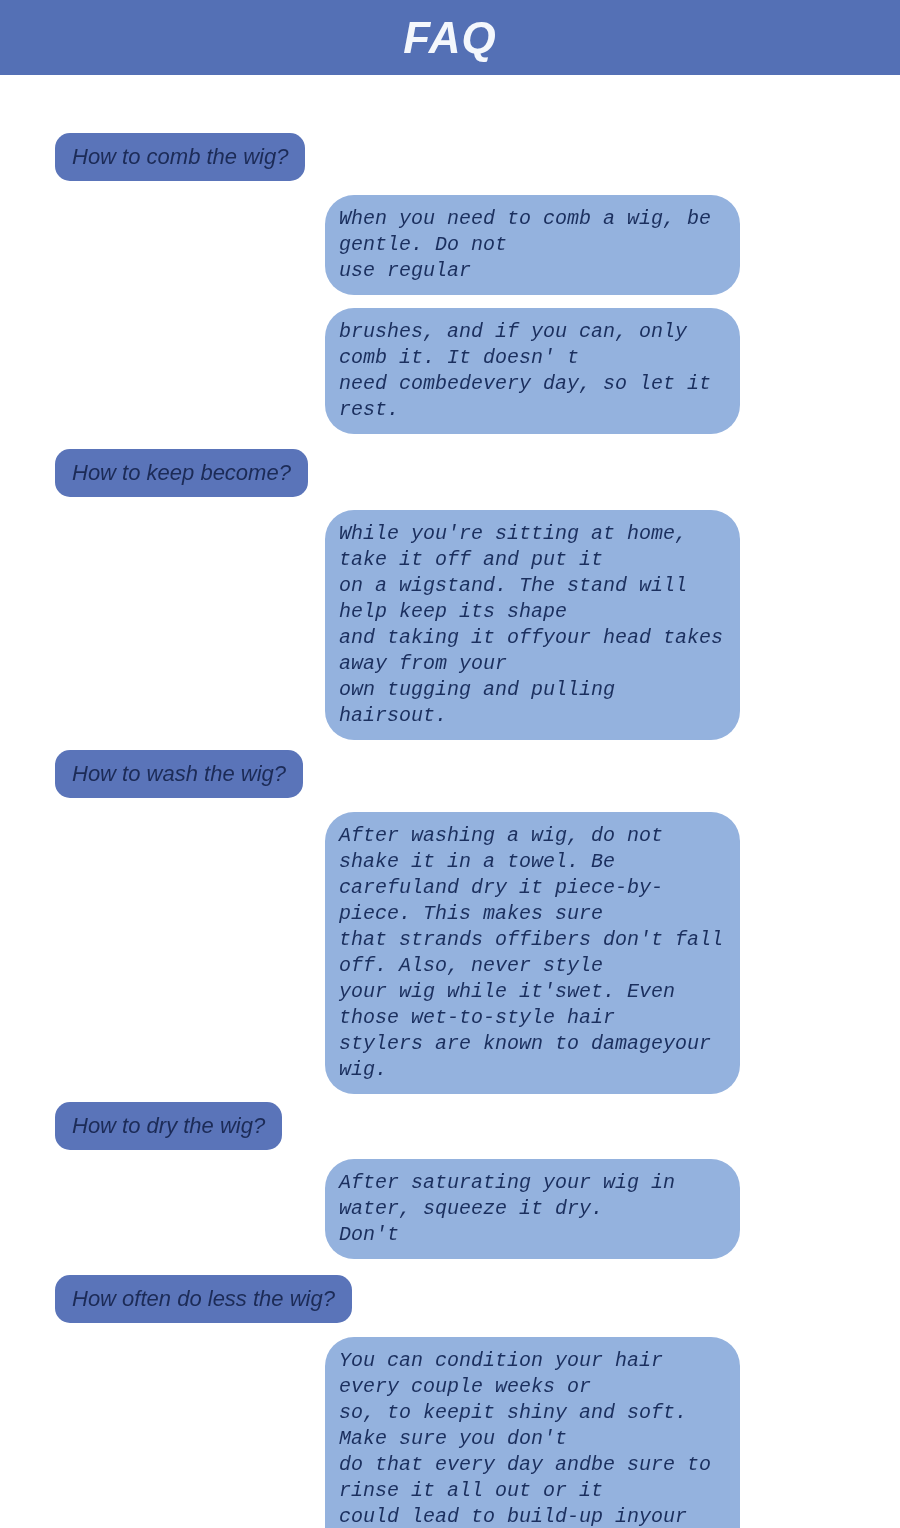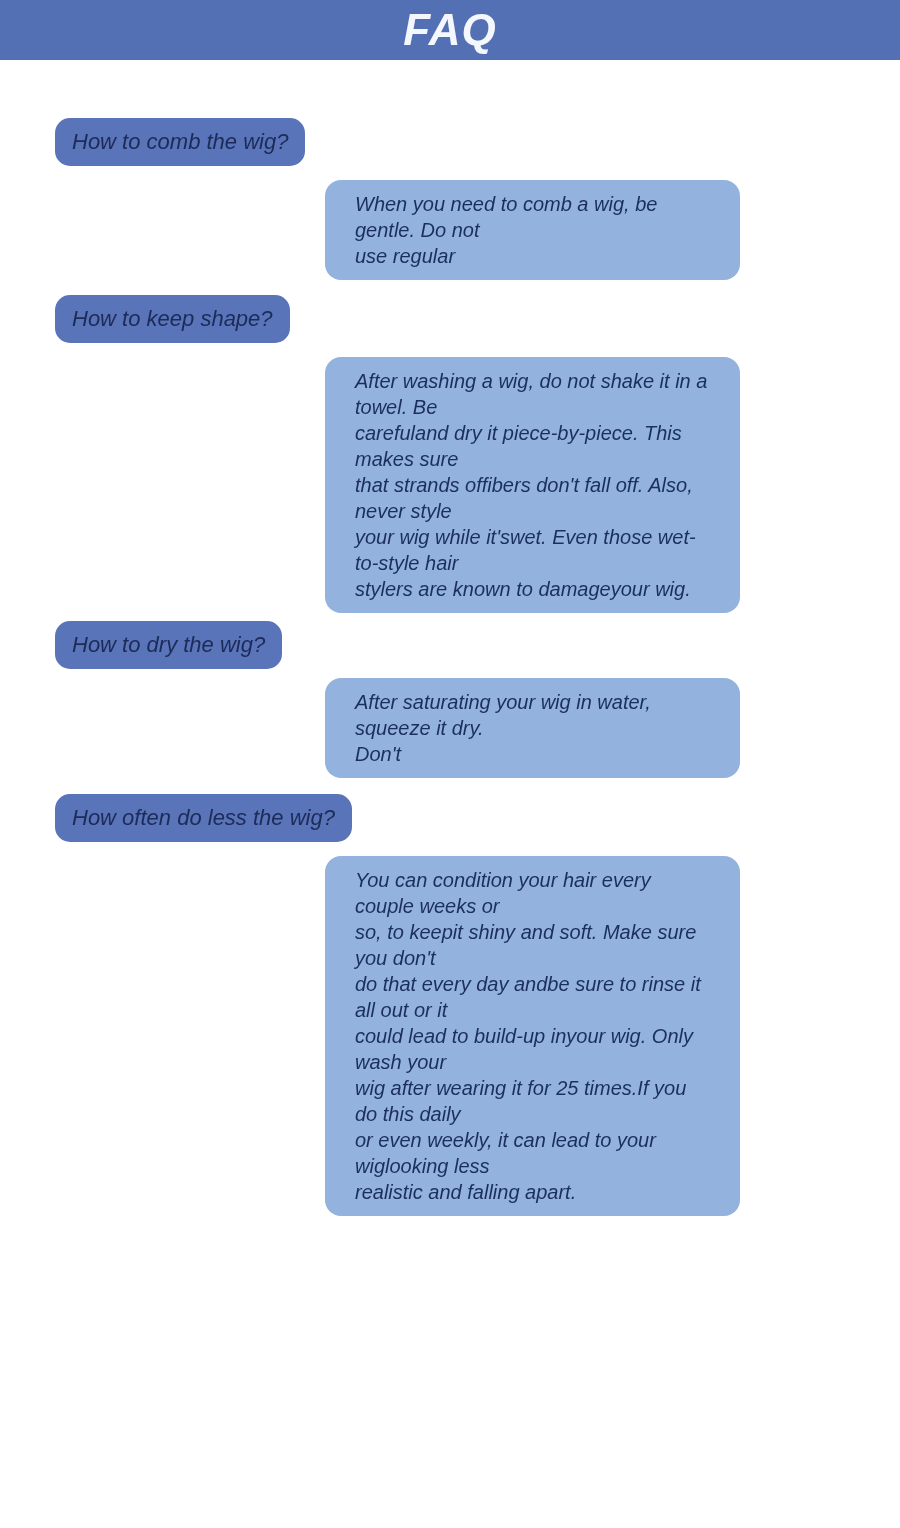--- a/index.html
+++ b/index.html
@@ -12,21 +12,21 @@
   }
   .page {
     position: relative;
     width: 900px;
     height: 1528px;
     background: var(--page-bg, #ffffff);
     overflow: hidden;
   }
   .header {
     width: 900px;
-    height: 60px;
+    height: 75px;
     background: var(--header-bg, #5470b5);
     display: flex;
     align-items: center;
     justify-content: center;
   }
   .header h1 {
     color: var(--header-text, #f4f7fc);
     font-size: 44px;
     font-style: italic;
     font-weight: bold;
@@ -52,23 +52,24 @@
     border-radius: 15px;
     white-space: nowrap;
   }
   .a-bubble {
     width: 550px;
     background: var(--answer-bg, #94b2de);
     color: var(--answer-text, #1b2f5e);
     font-style: italic;
     font-size: 20px;
     line-height: 26px;
-    padding: 11px 30px;
-    border-radius: 16px;
+    padding: 11px 14px;
+    border-radius: 29px;
     white-space: pre-line;
+    font-family: Liberation Mono, monospace;
   }
   
   .mt58 { margin-top: 58px; }
   .mt16 { margin-top: 16px; }
   .mt15 { margin-top: 15px; }
   .mt14 { margin-top: 14px; }
   .mt13 { margin-top: 13px; }
   .mt10 { margin-top: 10px; }
   .mt9  { margin-top: 9px; align-items: flex-end; }
   .mt8  { margin-top: 8px; }
@@ -84,25 +85,38 @@
 
   <main class="chat">
 
     <div class="q-row mt58">
       <div class="q-bubble">How to comb the wig?</div>
     </div>
     <div class="a-row mt14">
       <div class="a-bubble">When you need to comb a wig, be gentle. Do not
 use regular</div>
     </div>
+    <div class="a-row mt13">
+      <div class="a-bubble">brushes, and if you can, only comb it. It doesn' t
+need combedevery day, so let it rest.</div>
+    </div>
 
     <div class="q-row mt15">
-      <div class="q-bubble">How to keep shape?</div>
+      <div class="q-bubble">How to keep become?</div>
+    </div>
+    <div class="a-row mt13">
+      <div class="a-bubble">While you're sitting at home, take it off and put it
+on a wigstand. The stand will help keep its shape
+and taking it offyour head takes away from your
+own tugging and pulling hairsout.</div>
     </div>
 
+    <div class="q-row mt10">
+      <div class="q-bubble">How to wash the wig?</div>
+    </div>
     <div class="a-row mt14">
       <div class="a-bubble">After washing a wig, do not shake it in a towel. Be
 carefuland dry it piece-by-piece. This makes sure
 that strands offibers don't fall off. Also, never style
 your wig while it'swet. Even those wet-to-style hair
 stylers are known to damageyour wig.</div>
     </div>
 
     <div class="q-row mt8">
       <div class="q-bubble">How to dry the wig?</div>

